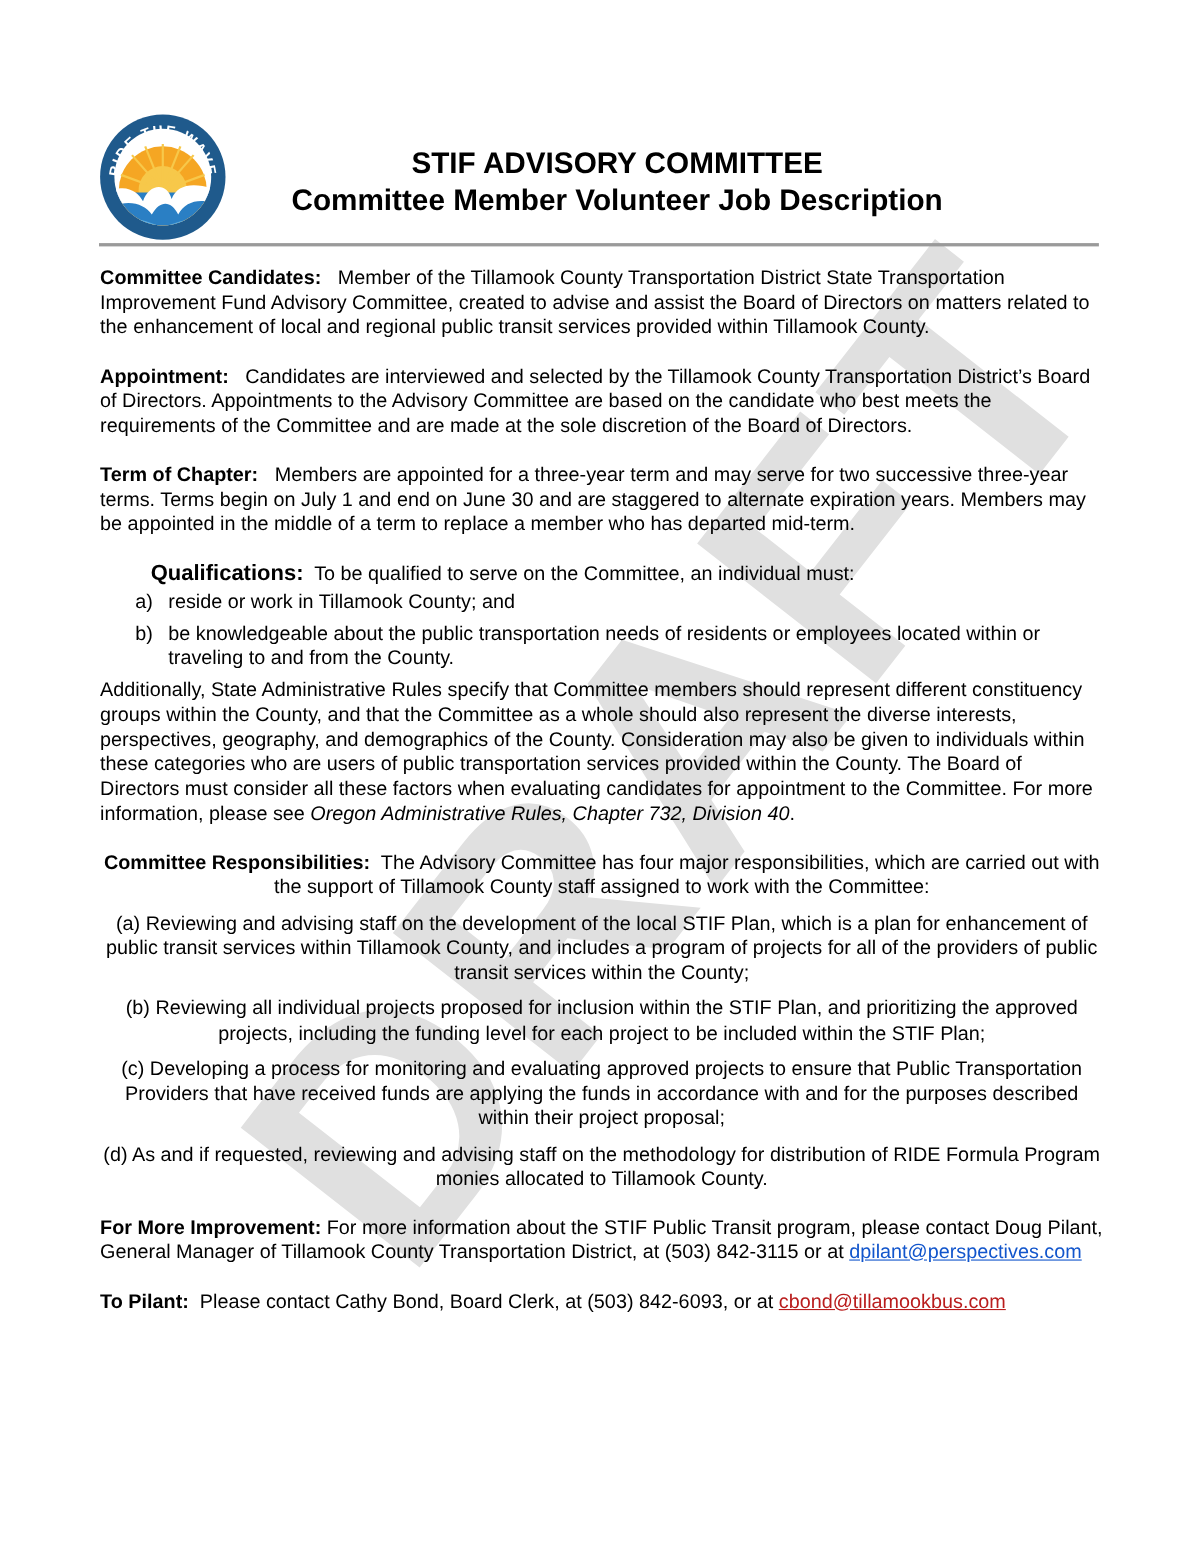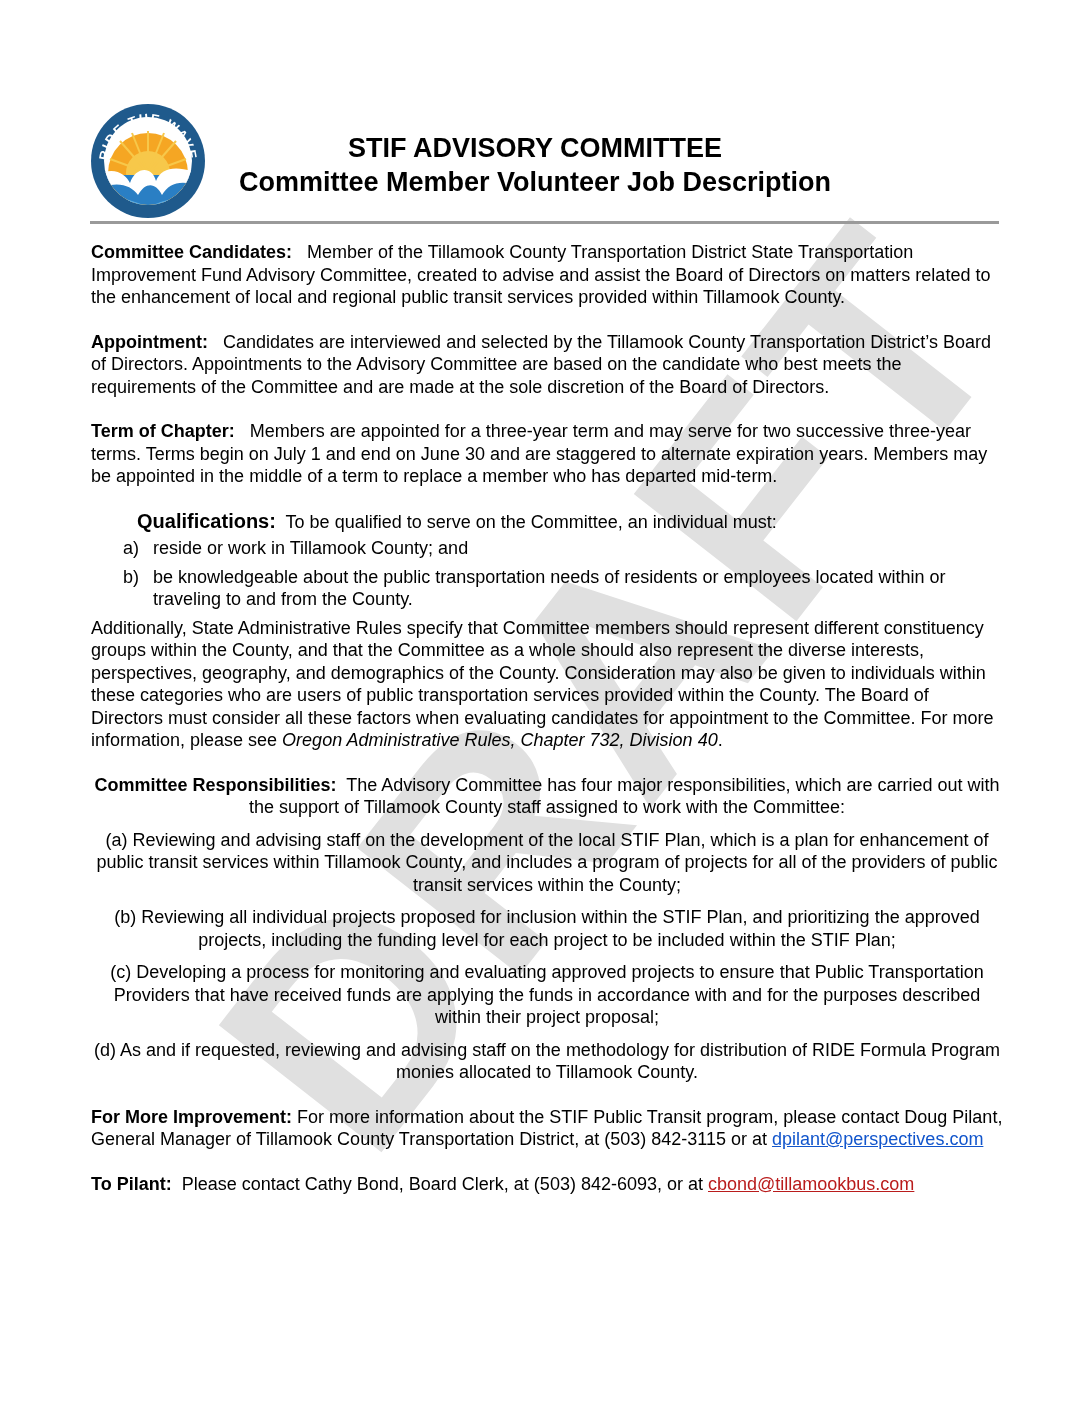--- a/index.html
+++ b/index.html
@@ -9,21 +9,21 @@
 
     .watermark { position: absolute; left: 95px; top: 560px; width: 1000px; height: 300px;
                  transform: rotate(-52deg); transform-origin: center center;
                  font-family: "Liberation Sans", sans-serif; font-weight: bold;
                  font-size: 300px; line-height: 300px; color: #e0e0e0;
                  letter-spacing: 8px; text-align: center; z-index: 0; pointer-events: none;
                  white-space: nowrap; }
 
     .logo { position: absolute; left: 90px; top: 103px; width: 116px; height: 116px; z-index: 2; }
 
-    .title-block { position: absolute; left: 200px; top: 132px; width: 670px; text-align: center; z-index: 2; }
+    .title-block { position: absolute; left: 226px; top: 132px; width: 670px; text-align: center; z-index: 2; }
     .title1 { font-size: 27px; font-weight: bold; line-height: 32px; }
     .title2 { font-size: 27px; font-weight: bold; line-height: 36px; }
 
     .rule { position: absolute; left: 90px; top: 221px; width: 909px; height: 3px; background: #9a9a9a; z-index: 2; }
 
     .content { position: absolute; left: 91px; top: 241px; width: 912px; font-size: 18px; line-height: 22.5px; z-index: 2; }
     .content p { margin: 0; }
     .lbl { font-weight: bold; }
     .lbl-lg { font-weight: bold; font-size: 20px; margin-left: 46px; }
     .sec { margin-bottom: 22px !important; }

